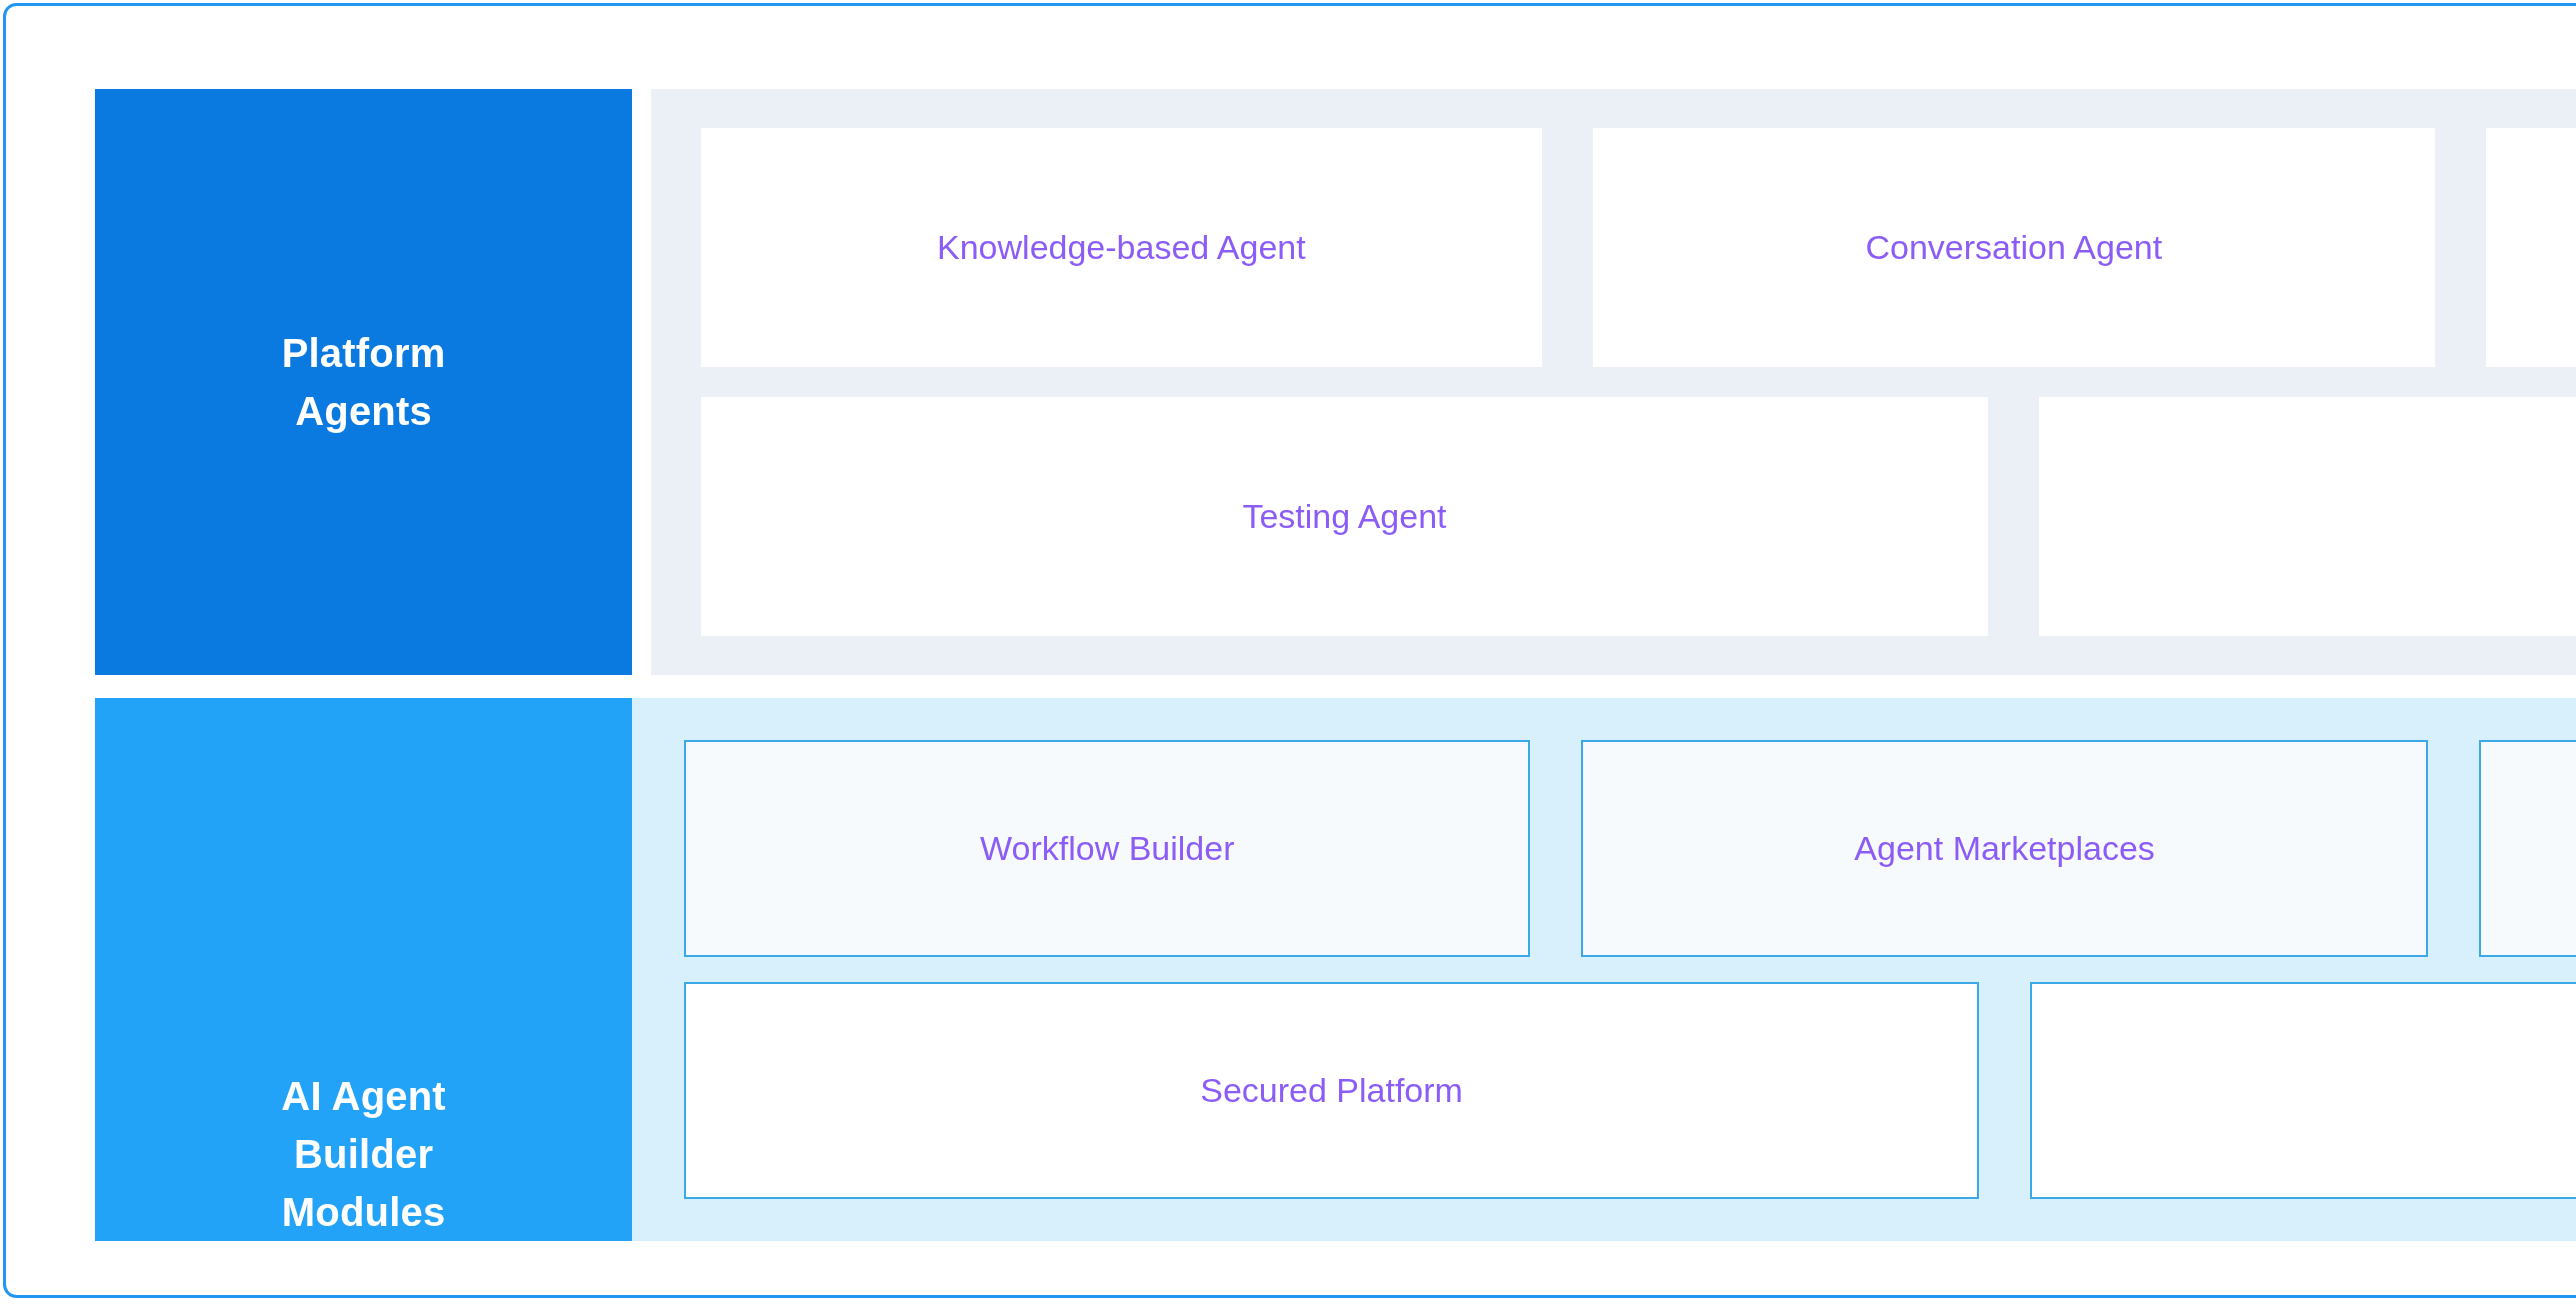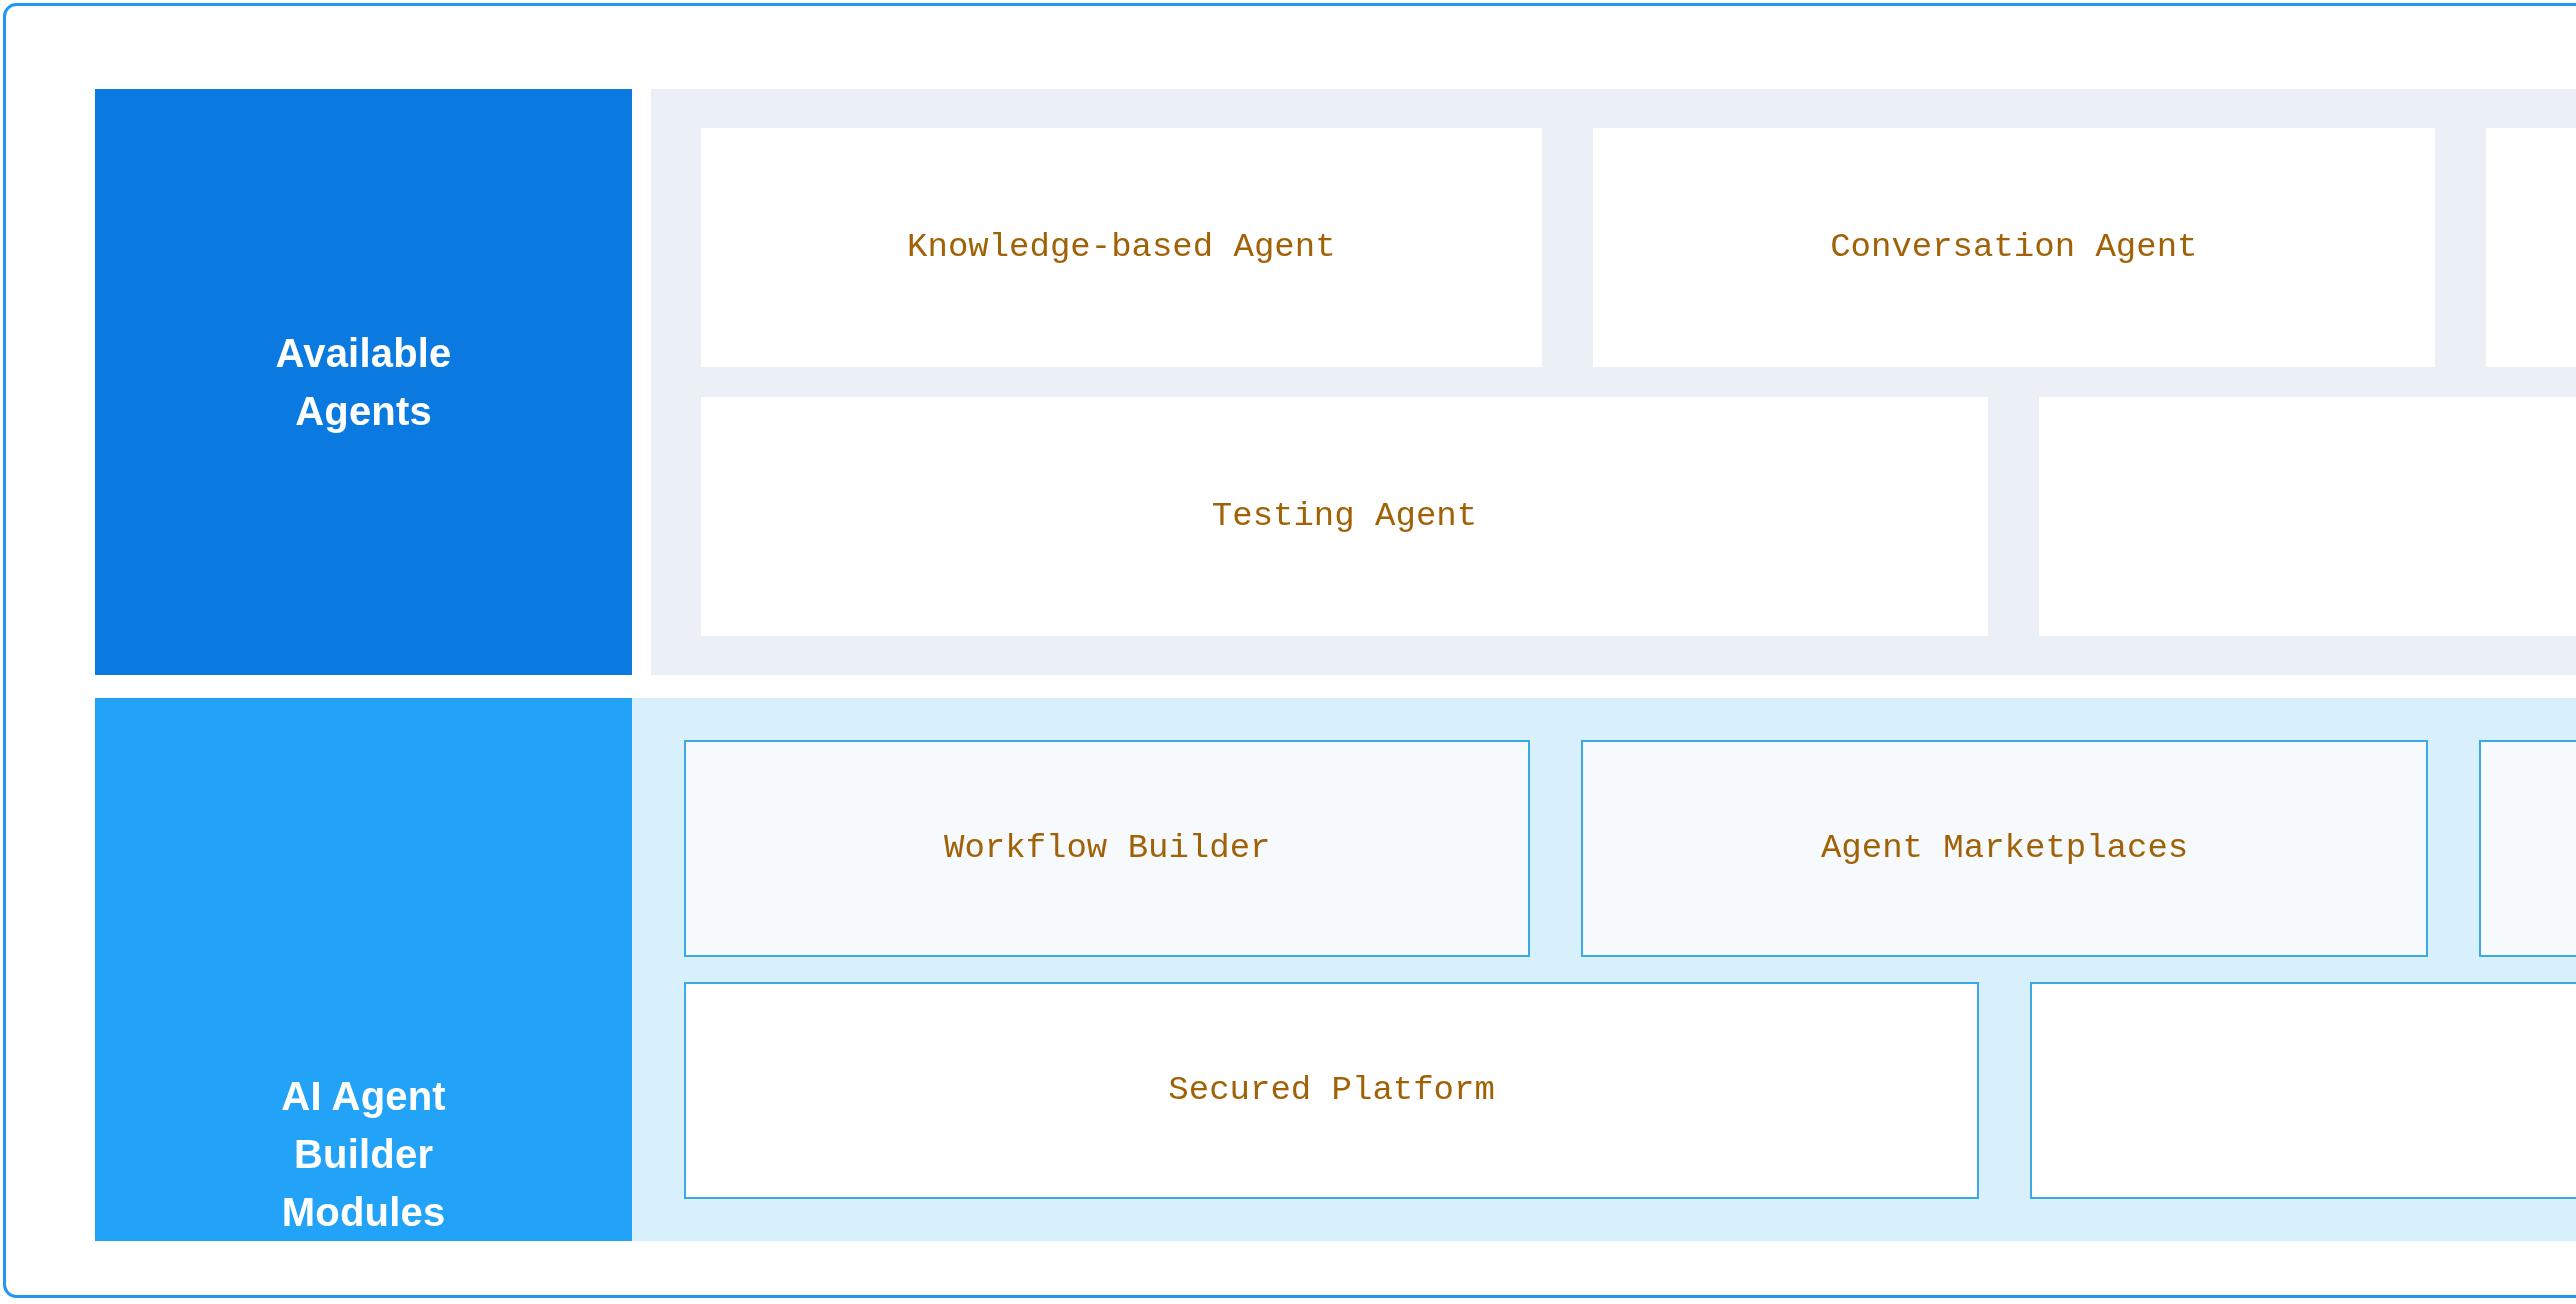--- a/index.html
+++ b/index.html
@@ -90,25 +90,24 @@
   .section-modules .card-row + .card-row { margin-top: 25px; }
 
   .card {
     flex: 1 1 0;
     display: flex;
     align-items: center;
     justify-content: center;
     text-align: center;
     box-sizing: border-box;
     padding: 5.2px 13.4px;
-    color: #a16207;
+    color: #8b5cf6;
     font-size: 34px;
     font-weight: 400;
     line-height: 1.25;
-    font-family: Liberation Mono, monospace;
   }
   .card + .card { margin-left: 51px; }
 
   
   .card-agent {
     background: #ffffff;
     border: none;
   }
 
   
@@ -121,21 +120,21 @@
 </head>
 <body>
 
 <div class="page-frame">
   <div class="diagram">
 
     <div class="section section-agents">
 
       <div class="side-label">
         <div class="side-text">
-          <div>Available</div>
+          <div>Platform</div>
           <div>Agents</div>
         </div>
       </div>
 
       <div class="gap-white"></div>
 
       <div class="content-panel">
 
         <div class="card-row">
           <div class="card card-agent">

